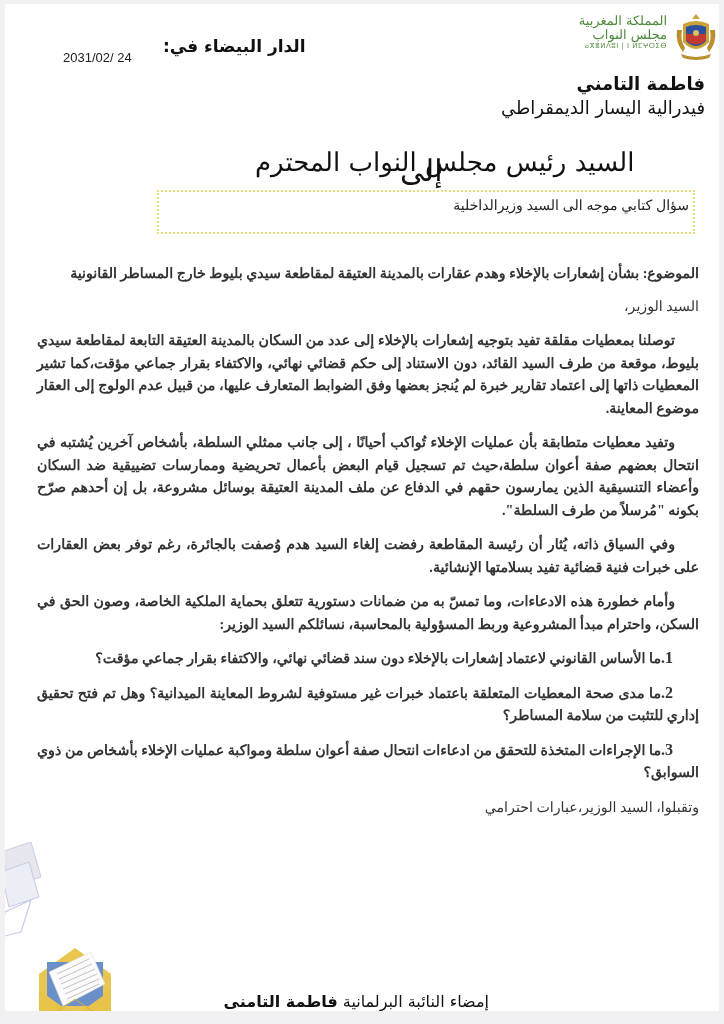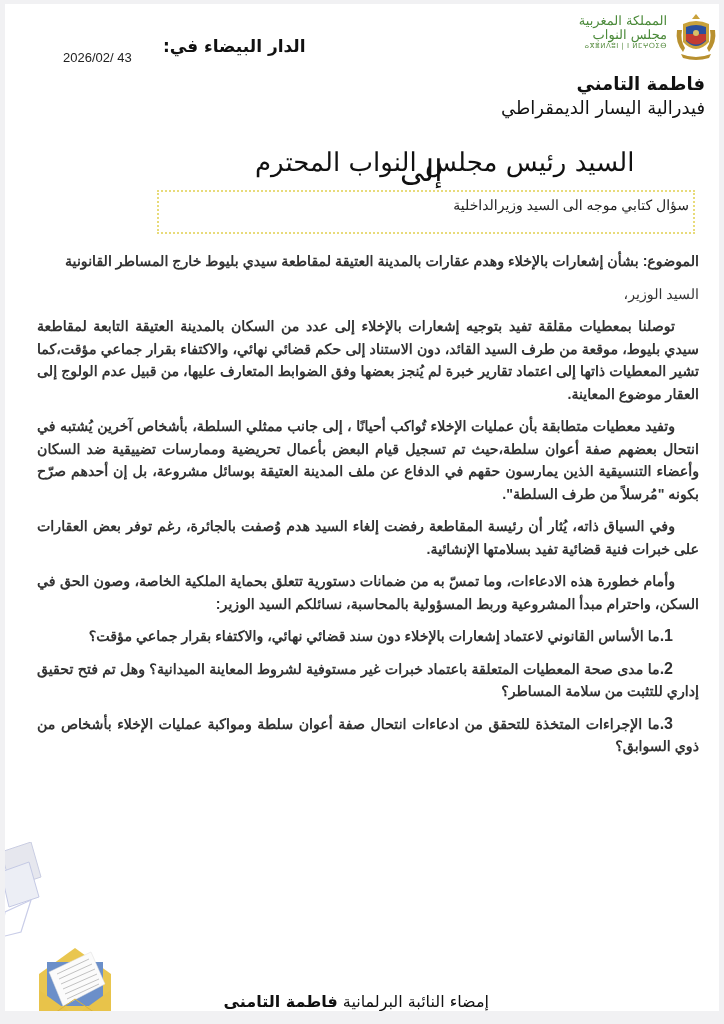--- a/index.html
+++ b/index.html
@@ -50,21 +50,21 @@
     border:2px dotted #e8db7a; box-sizing:border-box;
   }
   .subject-box span {
     position:absolute; right:4px; top:5px; font-family:"Liberation Sans", sans-serif; font-size:14px; color:#222;
   }
   .body-text {
     position:absolute; left:32px; right:20px; top:246px;
     font-family:"Liberation Sans", sans-serif; font-weight:bold; font-size:14.2px; color:#333;
     line-height:22.5px;
   }
-  .body-text p { margin:0 0 10px 0; text-align:justify; text-align-last:right; }
+  .body-text p { margin:12px 0 10px 0; text-align:justify; text-align-last:right;font-family:Liberation Serif, serif; }
   .body-text p.indent { text-indent:24px; }
   .body-text p.q { text-indent:26px; }
   .body-text p.q .num { font-size:16px; }
   .body-text p.plain { font-weight:normal; }
   .salutation { margin-top:2px !important; }
   .closing { font-weight:normal; }
   .signature {
     position:absolute; right:230px; top:988px; font-size:16px; color:#111;
     direction:rtl; white-space:nowrap;
   }
@@ -72,21 +72,21 @@
   .deco-papers { position:absolute; left:-4px; top:838px; width:60px; height:100px; }
   .deco-envelope { position:absolute; left:30px; top:940px; width:80px; height:80px; }
   .bottom-strip { position:absolute; left:0; top:1011px; width:724px; height:13px; background:#f1f1f3; }
 </style>
 </head>
 <body>
 
 <div class="page">
 
   <div class="date-city">الدار البيضاء في:</div>
-  <div class="date-value">2026/02/ 43</div>
+  <div class="date-value">2031/02/ 24</div>
 
   <div class="parliament-logo">
     <div class="l1">المملكة المغربية</div>
     <div class="l2">مجلس النواب</div>
     <div class="l3">ⴰⴳⴻⵍⴷⵓⵏ | ⵏ ⵍⵎⵖⵔⵉⴱ</div>
   </div>
   <svg class="emblem" viewBox="0 0 46 50">
     <path d="M23 2 l4 5 h-8z" fill="#c9a23b"></path>
     <path d="M10 12 q13 -6 26 0 v18 q-13 14 -26 0z" fill="#c9a23b"></path>
     <path d="M13 15 q10 -4 20 0 v14 q-10 10 -20 0z" fill="#2a4f9e"></path>
@@ -110,20 +110,21 @@
   <div class="body-text rtl">
     <p>الموضوع: بشأن إشعارات بالإخلاء وهدم عقارات بالمدينة العتيقة لمقاطعة سيدي بليوط خارج المساطر القانونية</p>
     <p class="salutation plain">السيد الوزير،</p>
     <p class="indent">توصلنا بمعطيات مقلقة تفيد بتوجيه إشعارات بالإخلاء إلى عدد من السكان بالمدينة العتيقة التابعة لمقاطعة سيدي بليوط، موقعة من طرف السيد القائد، دون الاستناد إلى حكم قضائي نهائي، والاكتفاء بقرار جماعي مؤقت،كما تشير المعطيات ذاتها إلى اعتماد تقارير خبرة لم يُنجز بعضها وفق الضوابط المتعارف عليها، من قبيل عدم الولوج إلى العقار موضوع المعاينة.</p>
     <p class="indent">وتفيد معطيات متطابقة بأن عمليات الإخلاء تُواكب أحيانًا ، إلى جانب ممثلي السلطة، بأشخاص آخرين يُشتبه في انتحال بعضهم صفة أعوان سلطة،حيث تم تسجيل قيام البعض بأعمال تحريضية وممارسات تضييقية ضد السكان وأعضاء التنسيقية الذين يمارسون حقهم في الدفاع عن ملف المدينة العتيقة بوسائل مشروعة، بل إن أحدهم صرّح بكونه "مُرسلاً من طرف السلطة".</p>
     <p class="indent">وفي السياق ذاته، يُثار أن رئيسة المقاطعة رفضت إلغاء السيد هدم وُصفت بالجائرة، رغم توفر بعض العقارات على خبرات فنية قضائية تفيد بسلامتها الإنشائية.</p>
     <p class="indent">وأمام خطورة هذه الادعاءات، وما تمسّ به من ضمانات دستورية تتعلق بحماية الملكية الخاصة، وصون الحق في السكن، واحترام مبدأ المشروعية وربط المسؤولية بالمحاسبة، نسائلكم السيد الوزير:</p>
     <p class="q"><span class="num">1.</span><span>ما الأساس القانوني لاعتماد إشعارات بالإخلاء دون سند قضائي نهائي، والاكتفاء بقرار جماعي مؤقت؟</span></p>
     <p class="q"><span class="num">2.</span><span>ما مدى صحة المعطيات المتعلقة باعتماد خبرات غير مستوفية لشروط المعاينة الميدانية؟ وهل تم فتح تحقيق إداري للتثبت من سلامة المساطر؟</span></p>
     <p class="q"><span class="num">3.</span><span>ما الإجراءات المتخذة للتحقق من ادعاءات انتحال صفة أعوان سلطة ومواكبة عمليات الإخلاء بأشخاص من ذوي السوابق؟</span></p>
+    <p class="closing">وتقبلوا، السيد الوزير،عبارات احترامي</p>
   </div>
 
   <svg class="deco-papers" viewBox="0 0 60 100">
     <path d="M0 10 L30 0 L40 35 L10 45z" fill="#e6e7ee" stroke="#c9cde2" stroke-width="1"></path>
     <path d="M0 30 L28 20 L38 55 L8 65z" fill="#eceef5" stroke="#c4c9e4" stroke-width="1"></path>
     <path d="M4 70 L30 58 L20 90 L0 95z" fill="none" stroke="#c9cde8" stroke-width="1.2"></path>
   </svg>
   <svg class="deco-envelope" viewBox="0 0 80 80">
     <path d="M4 30 L40 4 L76 30 V80 H4z" fill="#e9c64f"></path>
     <rect x="12" y="18" width="56" height="44" fill="#6b8fc9"></rect>

